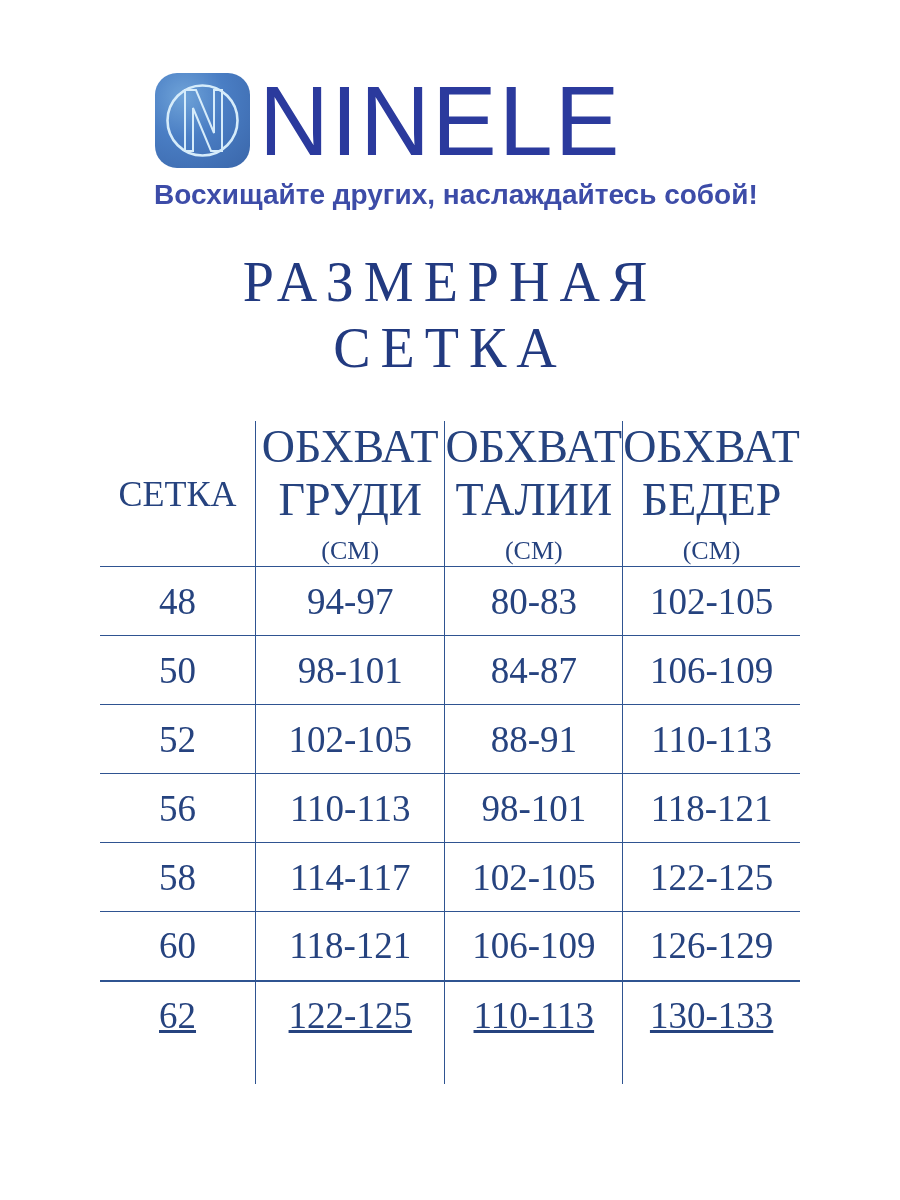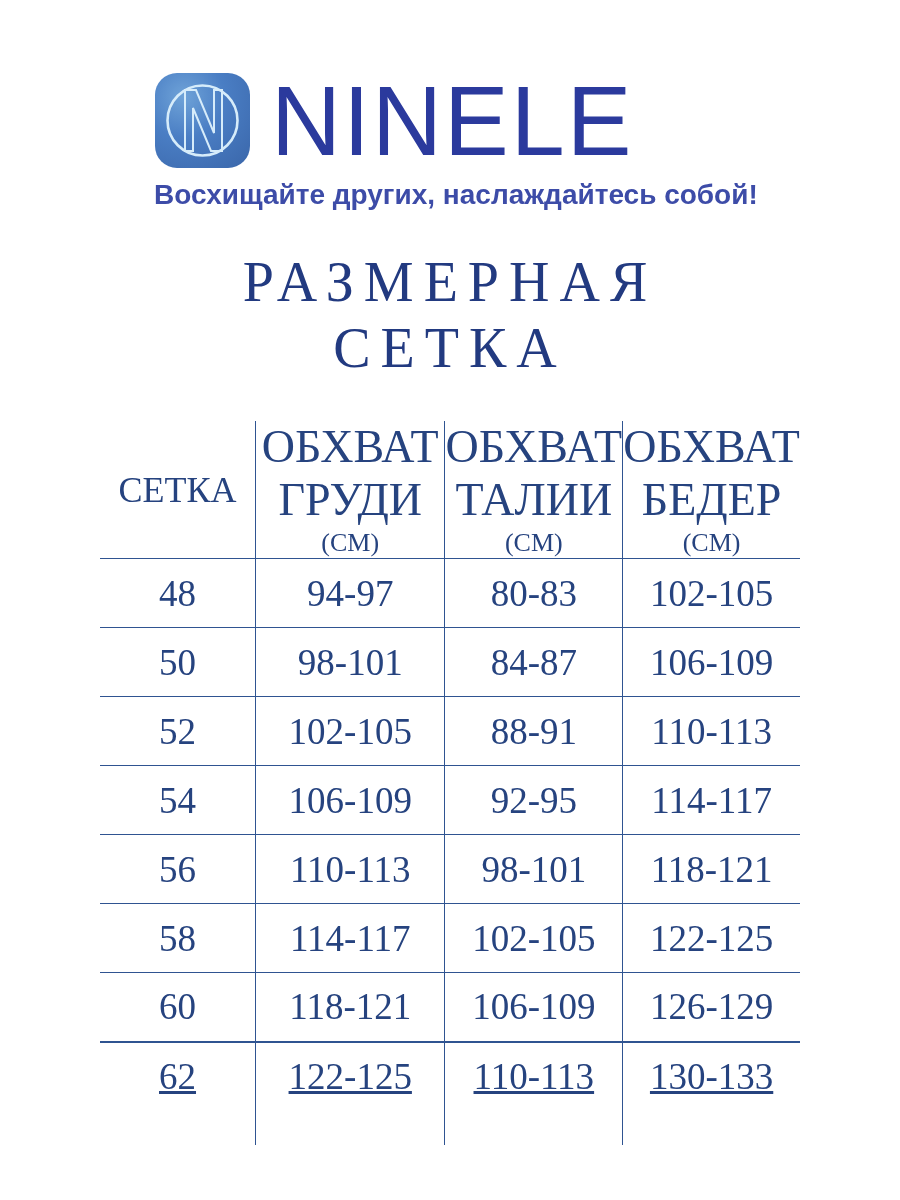--- a/index.html
+++ b/index.html
@@ -18,21 +18,21 @@
     overflow:hidden;
   }
   .page{width:900px;height:1200px;padding-top:72px;}
 
   
   .logo-block{
     width:592px;
     margin:0 auto;
   }
   .logo-row{
-    display:flex;align-items:center;gap:20px;
+    display:flex;align-items:center;gap:8px;
   }
   .logo-icon{width:97px;height:97px;flex:0 0 auto;}
   .wordmark{
     font-family:"Liberation Sans", sans-serif;
     font-size:97px;
     font-weight:500;
     letter-spacing:2px;
     color:var(--wordmark-color);
     line-height:1;
     transform:scaleY(1.02);
@@ -76,21 +76,21 @@
   .size-table col.c3{width:25%;}
   .size-table col.c4{width:24.7%;}
 
   thead th{
     height:114px;
     vertical-align:middle;
     border-bottom:1.5px solid var(--line);
   }
   thead th.col-size{font-size:36px;}
   .h-line{display:block;font-size:46px;line-height:1.15;}
-  .h-unit{display:block;font-size:26px;line-height:1.2;margin-top:0;}
+  .h-unit{display:block;font-size:26px;line-height:1.2;margin-top:8px;}
 
   tbody td{
     height:69px;
     font-size:37px;
     border-bottom:1.5px solid var(--line);
   }
   .vline{border-left:1.8px solid var(--line);}
   tr.thick-bottom td{border-bottom:2.6px solid var(--line);}
   tr.last-row td{border-bottom:none;text-decoration:underline;}
   tfoot td{height:34px;border-bottom:none;}
@@ -161,26 +161,20 @@
           <td class="vline">84-87</td>
           <td class="vline">106-109</td>
         </tr>
         <tr>
           <td>52</td>
           <td class="vline">102-105</td>
           <td class="vline">88-91</td>
           <td class="vline">110-113</td>
         </tr>
         <tr>
-          <td>54</td>
-          <td class="vline">106-109</td>
-          <td class="vline">92-95</td>
-          <td class="vline">114-117</td>
-        </tr>
-        <tr>
           <td>56</td>
           <td class="vline">110-113</td>
           <td class="vline">98-101</td>
           <td class="vline">118-121</td>
         </tr>
         <tr>
           <td>58</td>
           <td class="vline">114-117</td>
           <td class="vline">102-105</td>
           <td class="vline">122-125</td>

